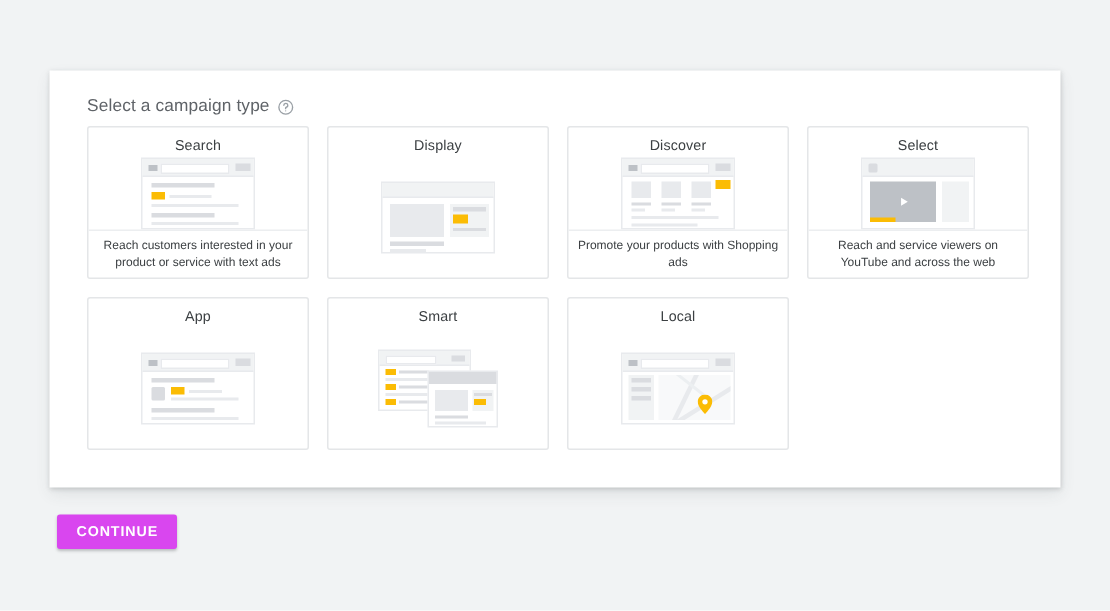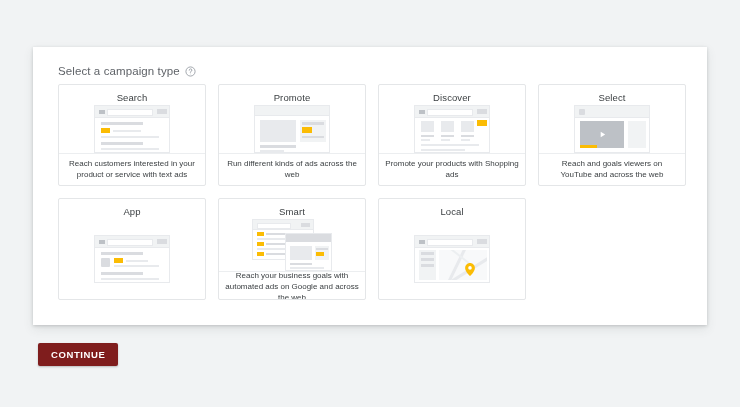--- a/index.html
+++ b/index.html
@@ -78,21 +78,21 @@
   }
   .bar{position:absolute;background:#dadce0;}
   .blk{position:absolute;background:#e8eaed;}
   .dark{position:absolute;background:#bdc1c6;}
   .yel{position:absolute;background:#fbbc04;}
   .topbar{position:absolute;background:#f1f3f4;left:0;top:0;right:0;}
 
   
   .footer{position:absolute;left:38px;top:343px;display:flex;align-items:center;gap:8px;}
   .btn-continue{
-    background:#7f1d1d;color:#fff;
+    background:#d946ef;color:#fff;
     font-size:9.5px;font-weight:bold;letter-spacing:.6px;
     padding:6px 13px;border:none;border-radius:2px;
     cursor:pointer;font-family:"Liberation Sans", sans-serif;
     box-shadow:0 1px 2px rgba(60,64,67,.3);
   }
   .btn-cancel{
     background:transparent;color:#5f6368;
     font-size:9.5px;font-weight:bold;letter-spacing:.6px;
     padding:6px 10px;border:none;border-radius:2px;
     cursor:pointer;font-family:"Liberation Sans", sans-serif;
@@ -135,37 +135,34 @@
               <div class="bar" style="left:6px;top:42px;width:58px;height:2px;background:#e8eaed;"></div>
             </div>
           </div>
         </div>
         <div class="card-desc-wrap">
           <div class="card-desc">Reach customers interested in your product or service with text ads</div>
         </div>
       </div>
 
       <div class="card">
-        <div class="card-title">Promote</div>
+        <div class="card-title">Display</div>
         <div class="card-art">
           <div class="art" style="width:76px;height:48px;">
             <div class="win" style="left:0;top:0;width:76px;height:48px;">
               <div class="topbar" style="height:9px;border-bottom:1px solid #e8eaed;"></div>
               <div class="blk" style="left:5px;top:14px;width:36px;height:22px;"></div>
               <div class="blk" style="left:45px;top:14px;width:26px;height:22px;background:#f1f3f4;"></div>
               <div class="bar" style="left:47px;top:16px;width:22px;height:2.5px;"></div>
               <div class="yel" style="left:47px;top:21px;width:10px;height:6px;"></div>
               <div class="bar" style="left:47px;top:30px;width:22px;height:2px;background:#dadce0;"></div>
               <div class="bar" style="left:5px;top:39px;width:36px;height:2.5px;"></div>
               <div class="bar" style="left:5px;top:44px;width:24px;height:2px;background:#e8eaed;"></div>
             </div>
           </div>
-        </div>
-        <div class="card-desc-wrap">
-          <div class="card-desc">Run different kinds of ads across the web</div>
         </div>
       </div>
 
       <div class="card">
         <div class="card-title">Discover</div>
         <div class="card-art">
           <div class="art" style="width:76px;height:48px;">
             <div class="win" style="left:0;top:0;width:76px;height:48px;">
               <div class="topbar" style="height:11px;border-bottom:1px solid #e8eaed;"></div>
               <div class="dark" style="left:4px;top:3.5px;width:6px;height:4px;"></div>
@@ -201,21 +198,21 @@
               <div class="dark" style="left:5px;top:15px;width:44px;height:27px;background:#bdc1c6;"></div>
               <div class="yel" style="left:5px;top:39px;width:17px;height:3px;"></div>
               <svg style="position:absolute;left:23px;top:24px;width:9px;height:9px;" viewBox="0 0 10 10">
                 <polygon points="3,2 8,5 3,8" fill="#ffffff"></polygon>
               </svg>
               <div class="blk" style="left:53px;top:15px;width:18px;height:27px;background:#f1f3f4;"></div>
             </div>
           </div>
         </div>
         <div class="card-desc-wrap">
-          <div class="card-desc">Reach and goals viewers on YouTube and across the web</div>
+          <div class="card-desc">Reach and service viewers on YouTube and across the web</div>
         </div>
       </div>
 
       <div class="card">
         <div class="card-title">App</div>
         <div class="card-art">
           <div class="art" style="width:76px;height:48px;">
             <div class="win" style="left:0;top:0;width:76px;height:48px;">
               <div class="topbar" style="height:11px;border-bottom:1px solid #e8eaed;"></div>
               <div class="dark" style="left:4px;top:3.5px;width:6px;height:4px;"></div>
@@ -256,23 +253,20 @@
               <div class="topbar" style="height:8px;background:#dadce0;"></div>
               <div class="blk" style="left:4px;top:12px;width:22px;height:14px;"></div>
               <div class="blk" style="left:29px;top:12px;width:14px;height:14px;background:#f1f3f4;"></div>
               <div class="bar" style="left:30px;top:14px;width:12px;height:1.5px;"></div>
               <div class="yel" style="left:30px;top:18px;width:8px;height:4px;"></div>
               <div class="bar" style="left:4px;top:29px;width:22px;height:2px;"></div>
               <div class="bar" style="left:4px;top:33px;width:34px;height:1.5px;background:#e8eaed;"></div>
             </div>
           </div>
         </div>
-        <div class="card-desc-wrap">
-          <div class="card-desc">Reach your business goals with automated ads on Google and across the web</div>
-        </div>
       </div>
 
       <div class="card">
         <div class="card-title">Local</div>
         <div class="card-art">
           <div class="art" style="width:76px;height:48px;">
             <div class="win" style="left:0;top:0;width:76px;height:48px;overflow:hidden;">
               <div class="topbar" style="height:11px;border-bottom:1px solid #e8eaed;"></div>
               <div class="dark" style="left:4px;top:3.5px;width:6px;height:4px;"></div>
               <div class="blk" style="left:12px;top:3px;width:44px;height:5px;background:#fff;border:1px solid #e8eaed;"></div>

